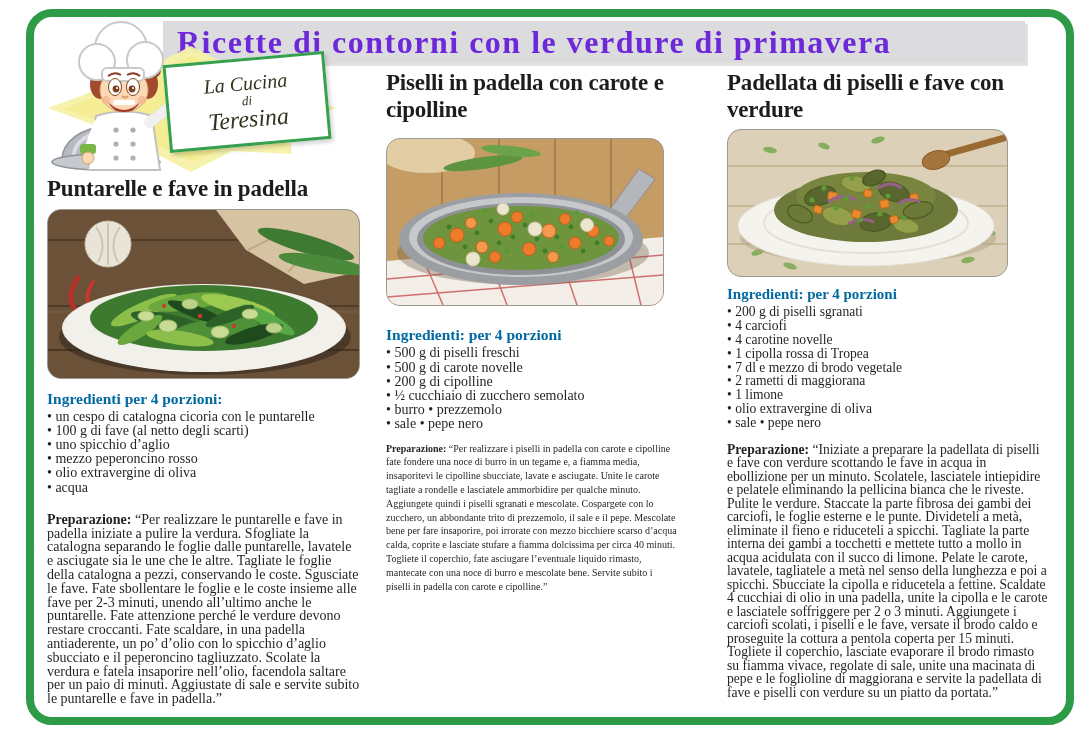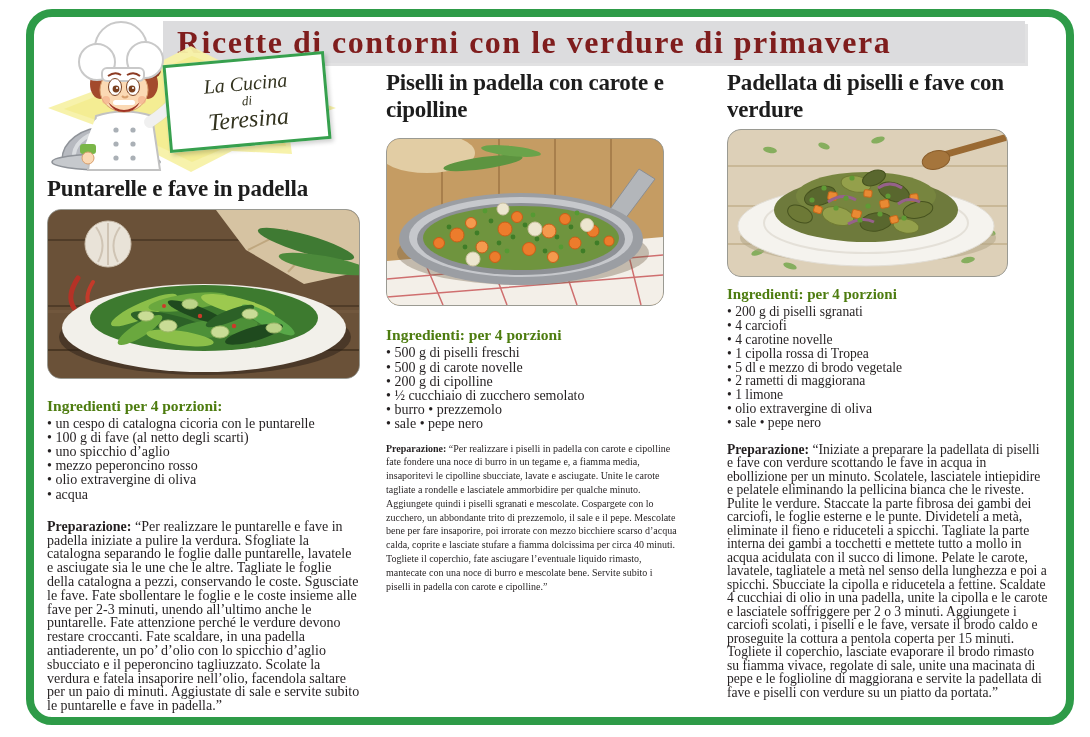--- a/index.html
+++ b/index.html
@@ -4,21 +4,21 @@
 <style>
   html,body{margin:0;padding:0;background:#ffffff;}
   .page{position:relative;width:1090px;height:737px;background:#ffffff;overflow:hidden;
         font-family:"Liberation Serif",serif;color:#231f20;}
   .border-frame{position:absolute;left:26px;top:9px;width:1048px;height:716px;
         border:8px solid #2e9b48;border-radius:26px;box-sizing:border-box;pointer-events:none;z-index:5;}
   
   .banner{position:absolute;left:163px;top:21px;width:862px;height:42px;background:#dcdcde;
         box-shadow:3px 3px 0 rgba(120,120,125,.22);z-index:1;}
   .banner h1{margin:0;padding:0 0 0 14px;font-size:32px;line-height:42px;font-weight:600;
-        letter-spacing:1.5px;color:#7f1d1d;white-space:nowrap;}
+        letter-spacing:1.5px;color:#6d28d9;white-space:nowrap;}
   
   .logo{position:absolute;left:36px;top:8px;width:318px;height:172px;z-index:2;}
   .logo svg{position:absolute;left:0;top:0;}
   .sign{position:absolute;left:130px;top:50px;width:156px;height:82px;background:#ffffff;
         border:3px solid #37a04e;transform:rotate(-5deg);box-shadow:2px 3px 4px rgba(0,0,0,.18);
         display:flex;flex-direction:column;align-items:center;justify-content:center;
         font-style:italic;color:#33331f;}
   .sign .l1{font-size:20px;line-height:21px;}
   .sign .l2{font-size:13px;line-height:13px;}
   .sign .l3{font-size:24px;line-height:25px;}
@@ -26,22 +26,22 @@
   .col{position:absolute;z-index:3;}
   .col h2{margin:0;font-size:23px;line-height:1.16;font-weight:700;color:#1d1d1d;letter-spacing:-0.2px;}
   #col1{left:47px;top:176px;width:313px;}
   #col2{left:386px;top:70px;width:292px;}
   #col3{left:727px;top:70px;width:321px;}
   .photo{border-radius:14px;overflow:hidden;border:1px solid #9a9a92;background:#888;}
   #col1 .photo{margin-top:6px;width:311px;height:168px;}
   #col2 .photo{margin-top:15px;width:276px;height:166px;}
   #col3 .photo{margin-top:6px;width:279px;height:146px;}
   .photo svg{display:block;width:100%;height:100%;}
-  .ing-head{margin:0;font-weight:700;color:#4d7c0f;}
-  #col1 .ing-head{margin-top:18px;font-size:15.5px;}
+  .ing-head{margin:0;font-weight:700;color:#0369a1;}
+  #col1 .ing-head{margin-top:11px;font-size:15.5px;}
   #col2 .ing-head{margin-top:20px;font-size:15.5px;}
   #col3 .ing-head{margin-top:9px;font-size:15px;}
   ul.ingredients{list-style:none;margin:2px 0 0;padding:0;}
   #col1 ul.ingredients li,#col2 ul.ingredients li{font-size:14px;line-height:14.2px;}
   #col3 ul.ingredients li{font-size:13.6px;line-height:13.8px;}
   ul.ingredients li::before{content:"• ";}
   .prep{margin:0;}
   #col1 .prep{margin-top:18px;font-size:14px;line-height:13.8px;}
   #col2 .prep{margin-top:10px;font-size:10px;line-height:13.8px;}
   #col3 .prep{margin-top:13px;font-size:13.6px;line-height:13.5px;}
@@ -311,21 +311,21 @@
           <circle cx="84" cy="70" r="2.6"></circle>
         </g>
       </svg>
     </div>
     <p class="ing-head"><b>Ingredienti: per 4 porzioni</b></p>
     <ul class="ingredients">
         <li>200 g di piselli sgranati</li>
         <li>4 carciofi</li>
         <li>4 carotine novelle</li>
         <li>1 cipolla rossa di Tropea</li>
-        <li>5 dl e mezzo di brodo vegetale</li>
+        <li>7 dl e mezzo di brodo vegetale</li>
         <li>2 rametti di maggiorana</li>
         <li>1 limone</li>
         <li>olio extravergine di oliva</li>
         <li>sale • pepe nero</li>
       </ul>
     <p class="prep"><b>Preparazione:</b> <span>“Iniziate a preparare la padellata di piselli e fave con verdure scottando le fave in acqua in ebollizione per un minuto. Scolatele, lasciatele intiepidire e pelatele eliminando la pellicina bianca che le riveste. Pulite le verdure. Staccate la parte fibrosa dei gambi dei carciofi, le foglie esterne e le punte. Divideteli a metà, eliminate il fieno e riduceteli a spicchi. Tagliate la parte interna dei gambi a tocchetti e mettete tutto a mollo in acqua acidulata con il succo di limone. Pelate le carote, lavatele, tagliatele a metà nel senso della lunghezza e poi a spicchi. Sbucciate la cipolla e riducetela a fettine. Scaldate 4 cucchiai di olio in una padella, unite la cipolla e le carote e lasciatele soffriggere per 2 o 3 minuti. Aggiungete i carciofi scolati, i piselli e le fave, versate il brodo caldo e proseguite la cottura a pentola coperta per 15 minuti. Togliete il coperchio, lasciate evaporare il brodo rimasto su fiamma vivace, regolate di sale, unite una macinata di pepe e le foglioline di maggiorana e servite la padellata di fave e piselli con verdure su un piatto da portata.”</span></p>
   </section>
 </div>
 
 </body></html>

